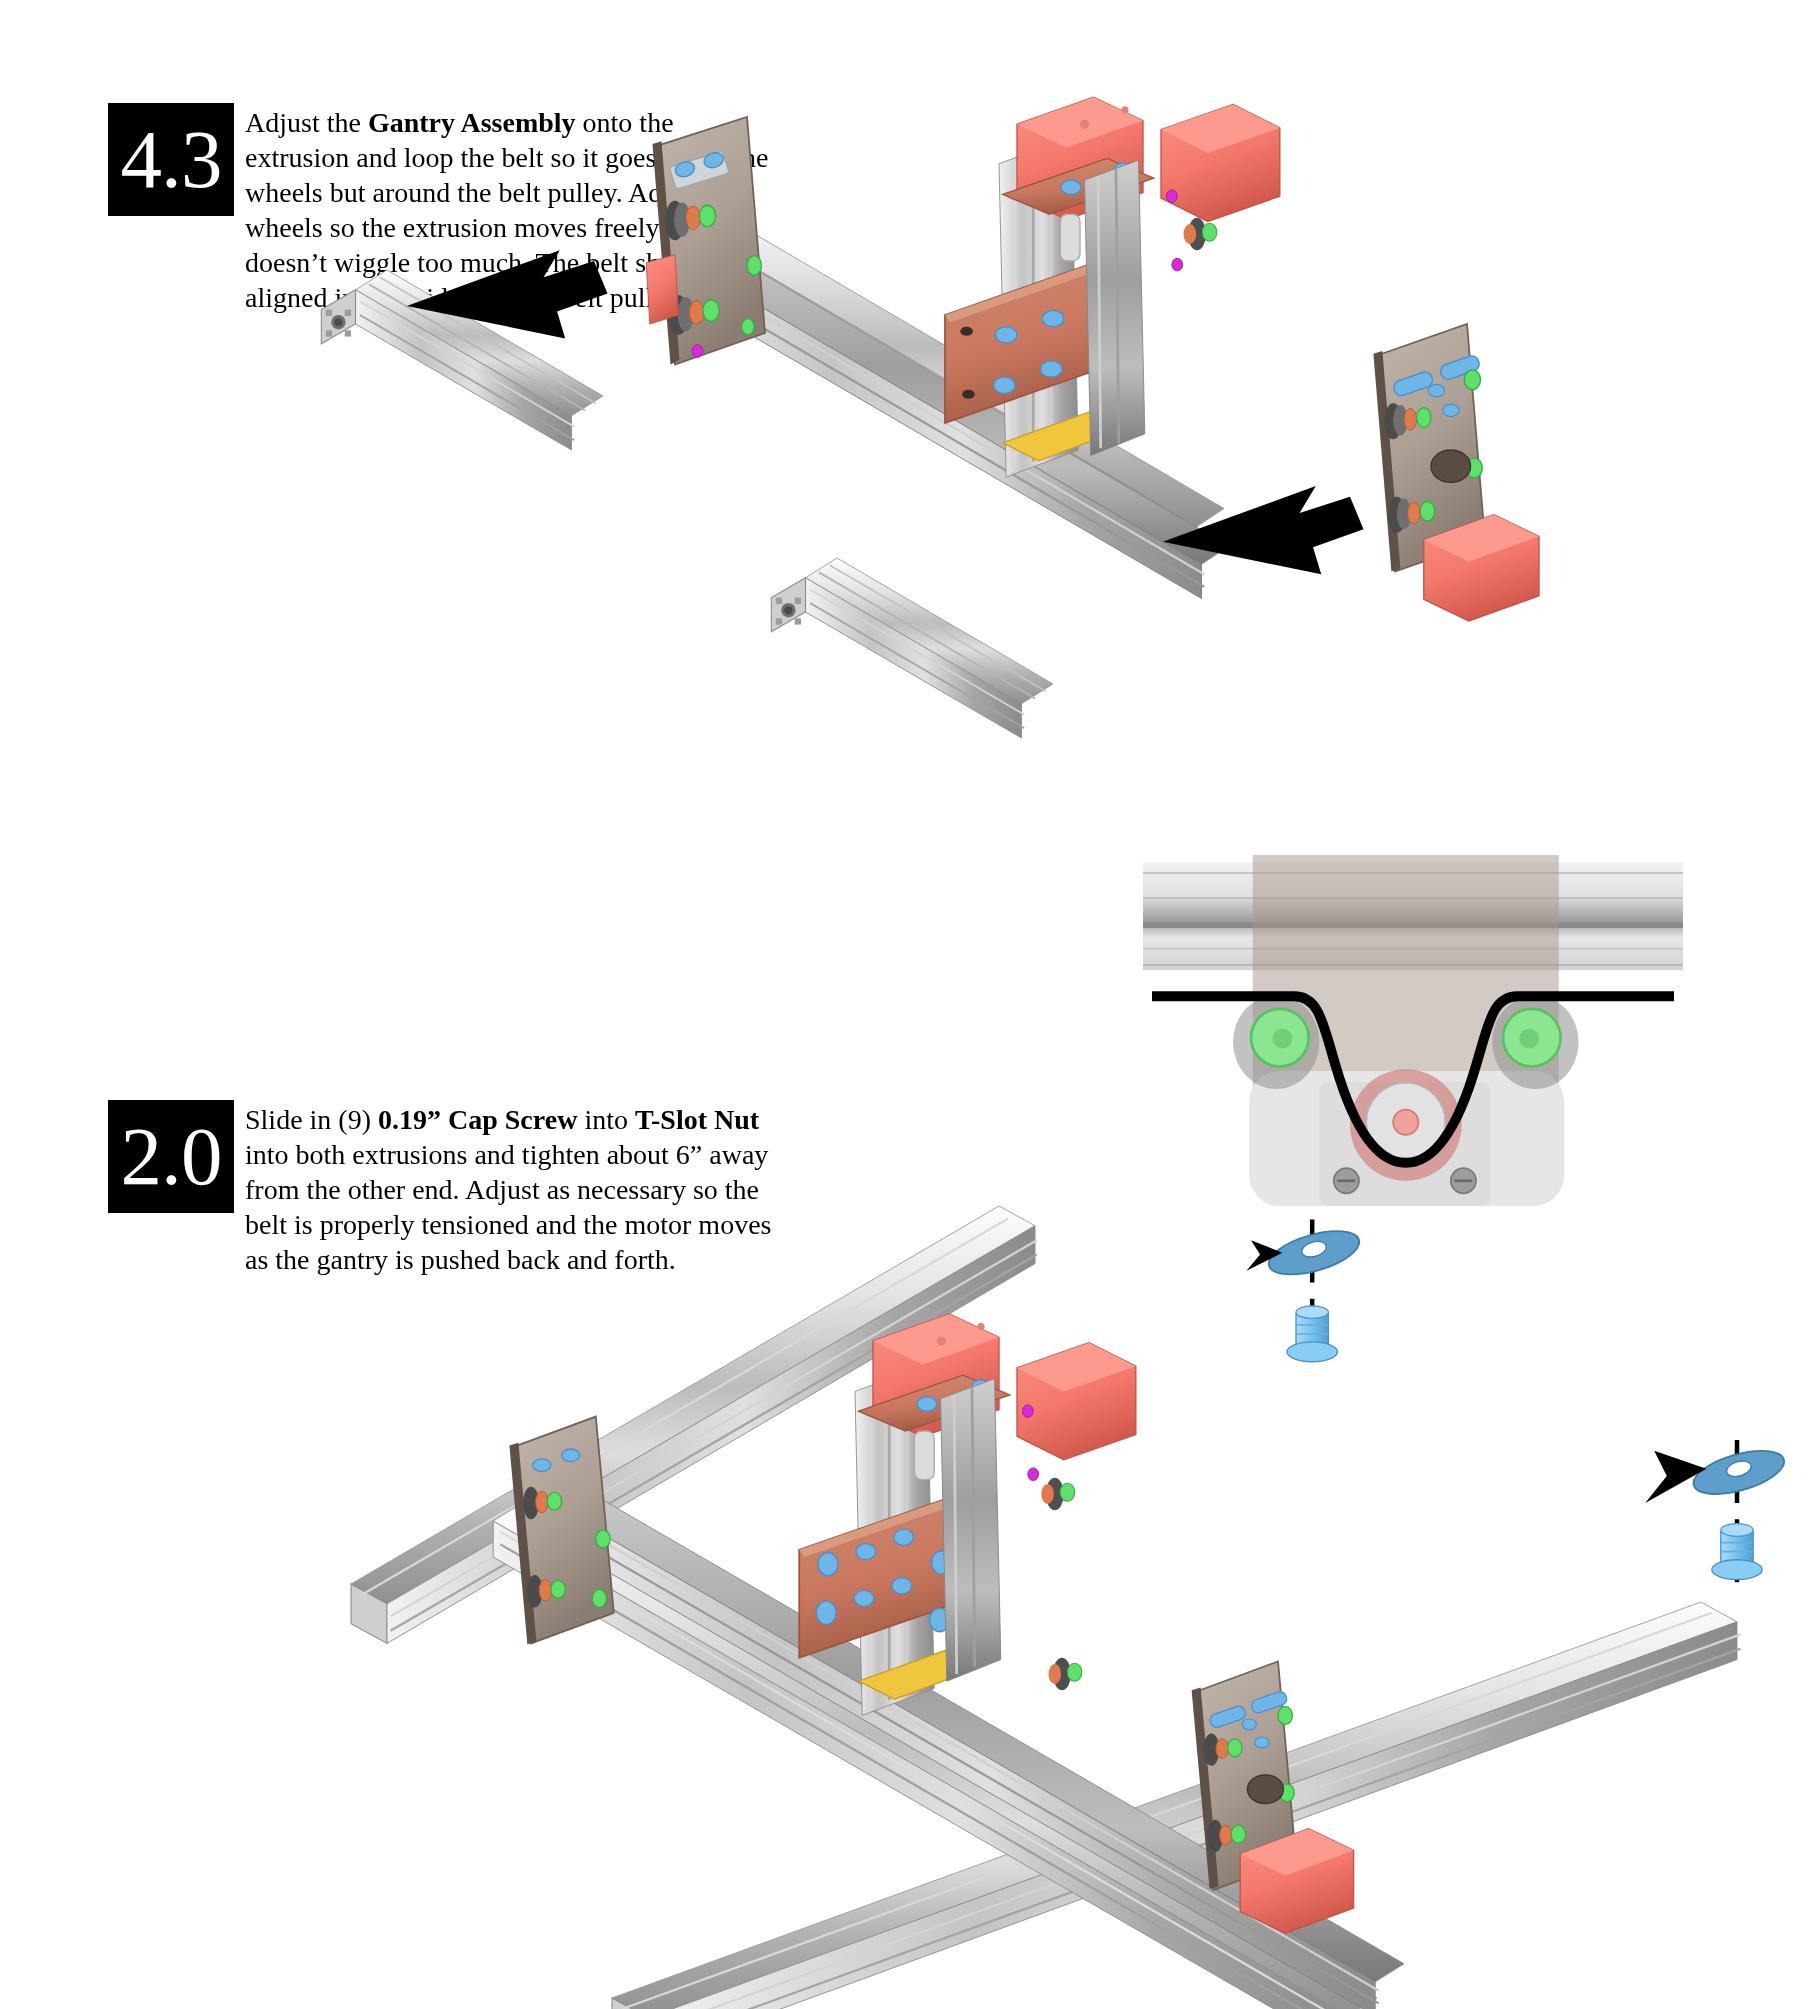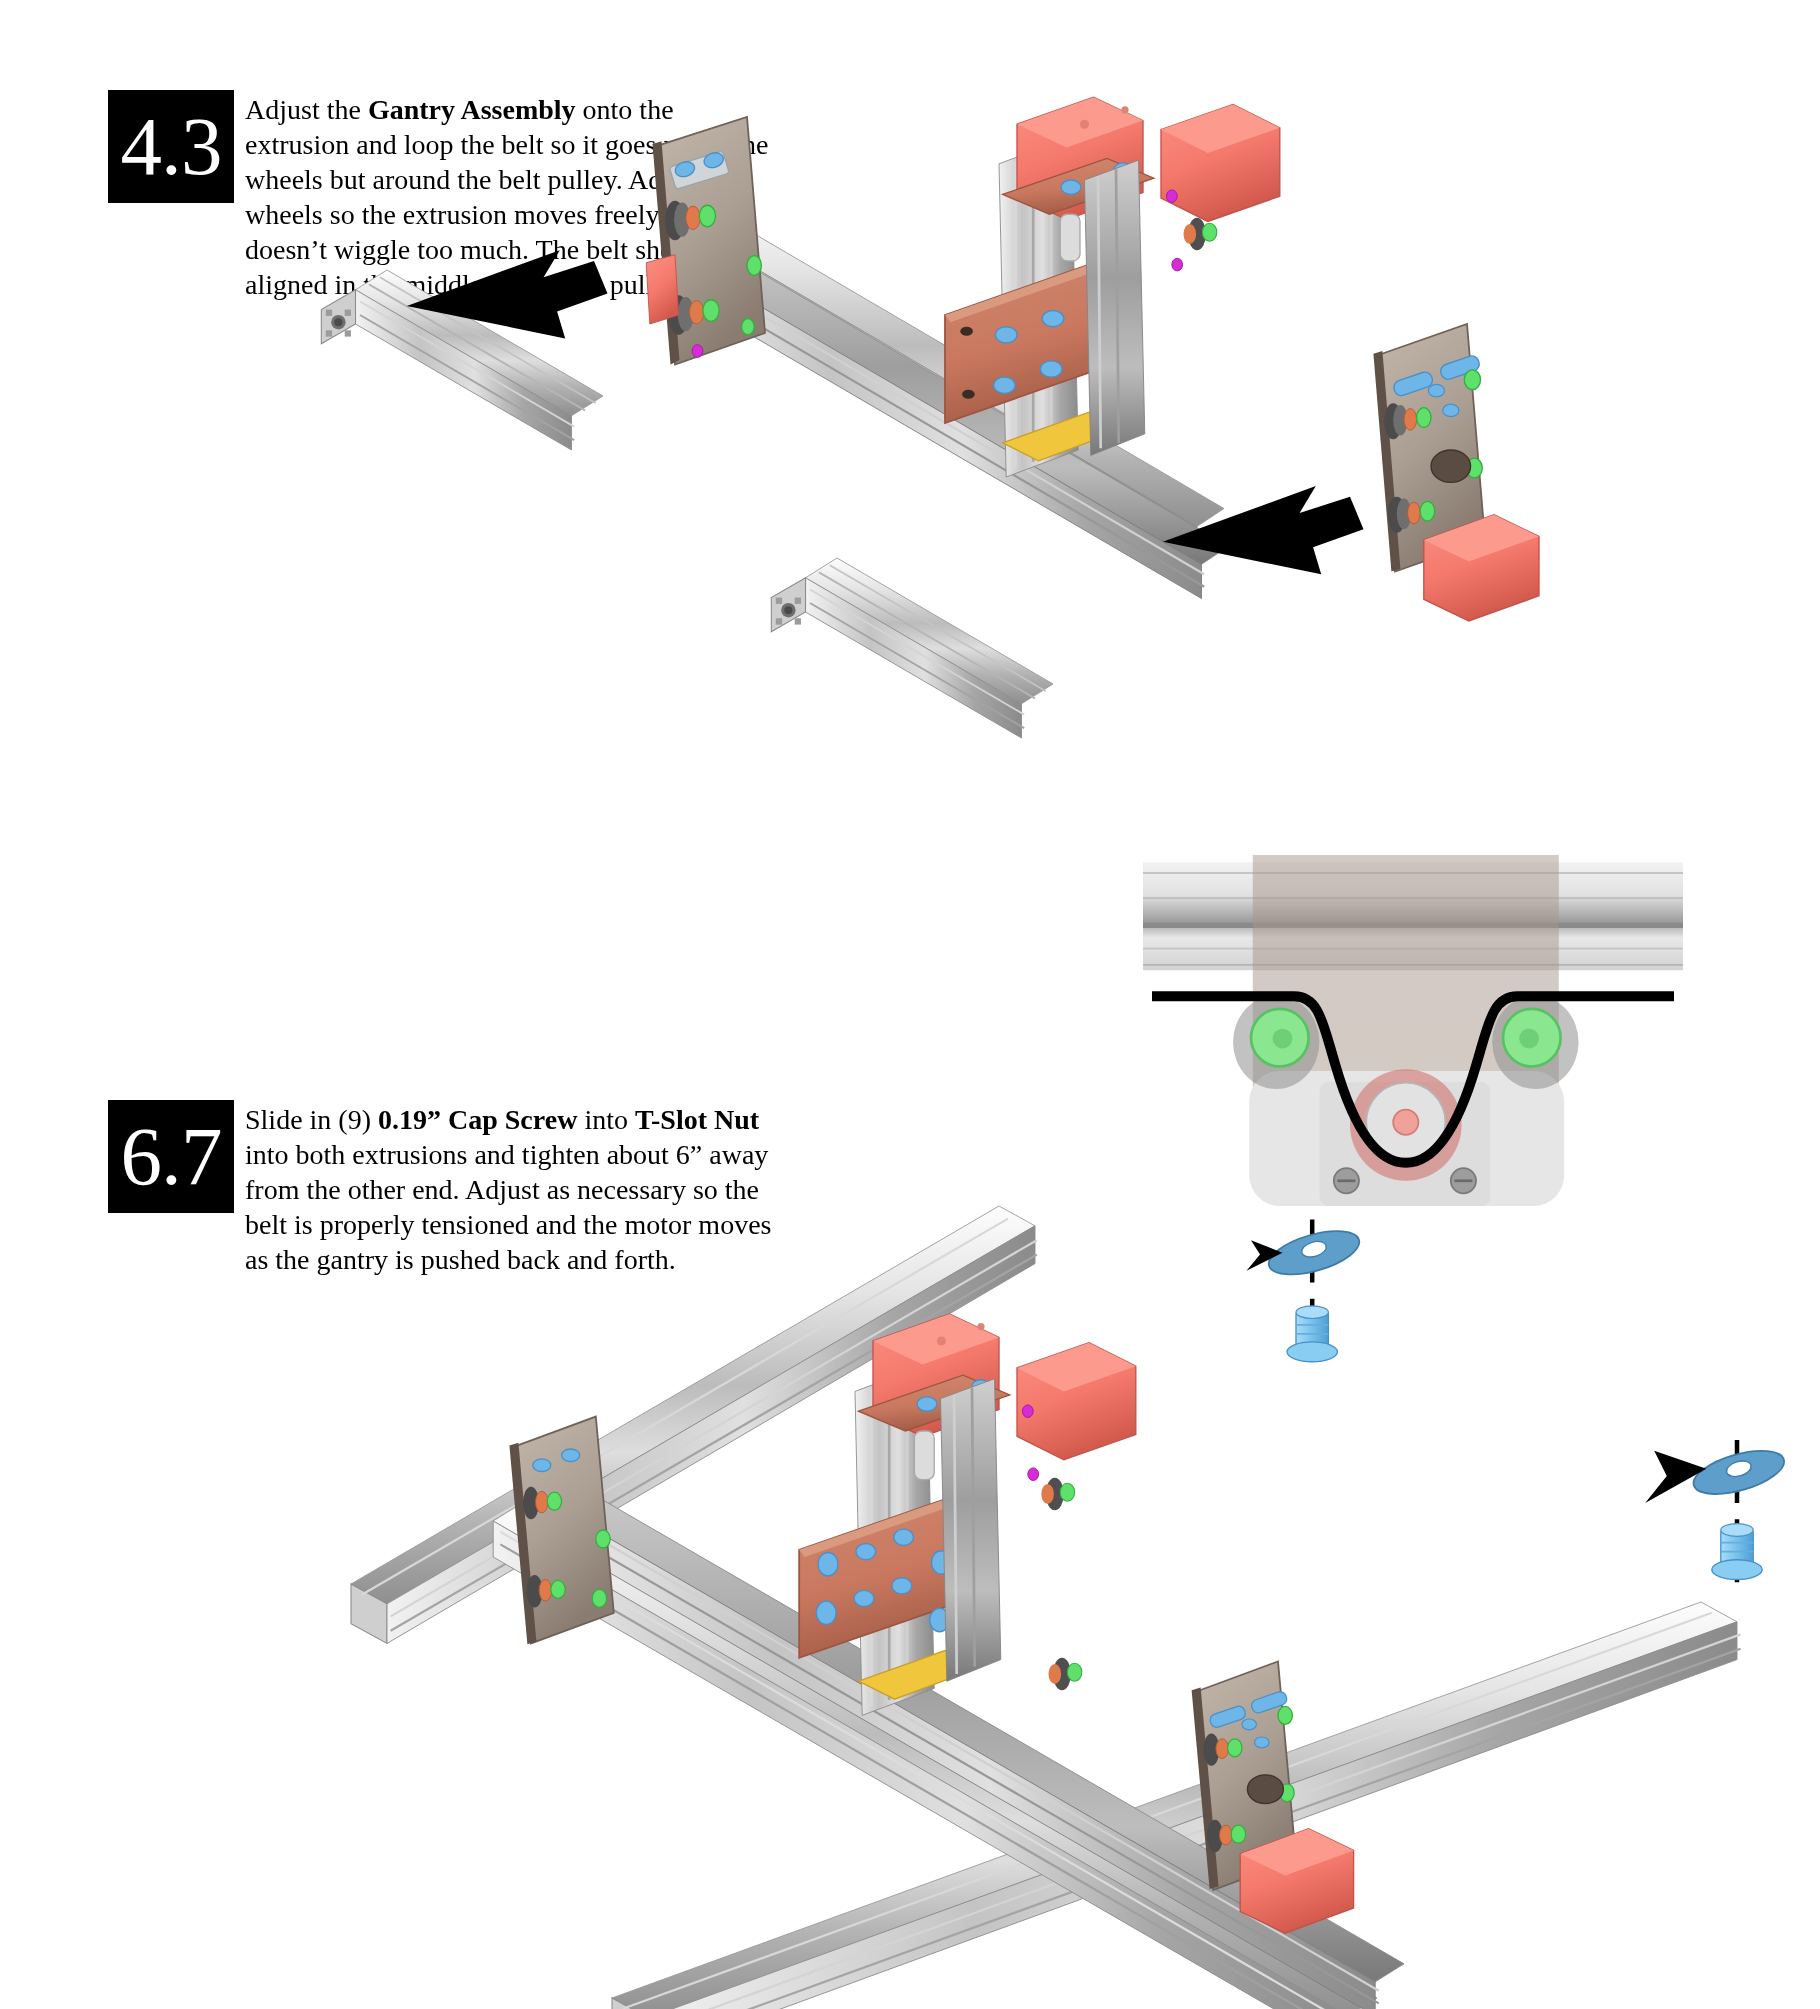--- a/index.html
+++ b/index.html
@@ -35,21 +35,21 @@
   .art svg{display:block;overflow:visible;}
 
   
   .detail-panel{position:absolute;}
 </style>
 </head>
 <body>
 
 <div class="page">
 
-  <div class="step" style="left:108px;top:90px;width:684px;height:252px;">
+  <div class="step" style="left:108px;top:103px;width:684px;height:252px;">
     <div class="step-badge">4.3</div>
     <div class="step-text">
       <span>Adjust the </span><b>Gantry Assembly</b><span> onto the extrusion and loop the belt so it goes under the wheels but around the belt pulley. Adjust the wheels so the extrusion moves freely but doesn’t wiggle too much.  The belt should be aligned in the middle of the belt pulley.</span>
     </div>
   </div>
 
   <div class="art" style="left:207px;top:180px;width:1494px;height:864px;">
     <svg width="1494" height="864" viewBox="0 0 1660 960">
       <defs>
         <linearGradient id="alum" x1="0" y1="0" x2="0" y2="1">
@@ -323,21 +323,21 @@
         <line x1="216" y1="372" x2="236" y2="372" stroke="#6a6a6a" stroke-width="3"></line>
         <circle cx="356" cy="372" r="14" fill="#9d9d9d" stroke="#7a7a7a" stroke-width="2"></circle>
         <line x1="346" y1="372" x2="366" y2="372" stroke="#6a6a6a" stroke-width="3"></line>
       </g>
 
       <path d="M 10,167 L 168,167 C 196,167 200,198 214,244 C 228,292 252,352 292,352 C 332,352 356,292 370,244 C 384,198 388,167 416,167 L 590,167" fill="none" stroke="#000" stroke-width="11" stroke-linecap="butt" stroke-linejoin="round"></path>
     </svg>
   </div>
 
   <div class="step" style="left:108px;top:1100px;width:684px;height:270px;">
-    <div class="step-badge">6.7</div>
+    <div class="step-badge">2.0</div>
     <div class="step-text">
       <span>Slide in (9) </span><b>0.19” Cap Screw</b><span> into </span><b>T-Slot Nut</b><span> into both extrusions and tighten about 6” away from the other end. Adjust as necessary so the belt is properly tensioned and the motor moves as the gantry is pushed back and forth.</span>
     </div>
   </div>
 
   <div class="art" style="left:351px;top:1206px;width:1476px;height:801px;">
     <svg width="1476" height="801" viewBox="0 0 1640 890">
       <defs>
         <linearGradient id="alum2" x1="0" y1="0" x2="0" y2="1">
           <stop offset="0%" stop-color="#fdfdfd"></stop>

